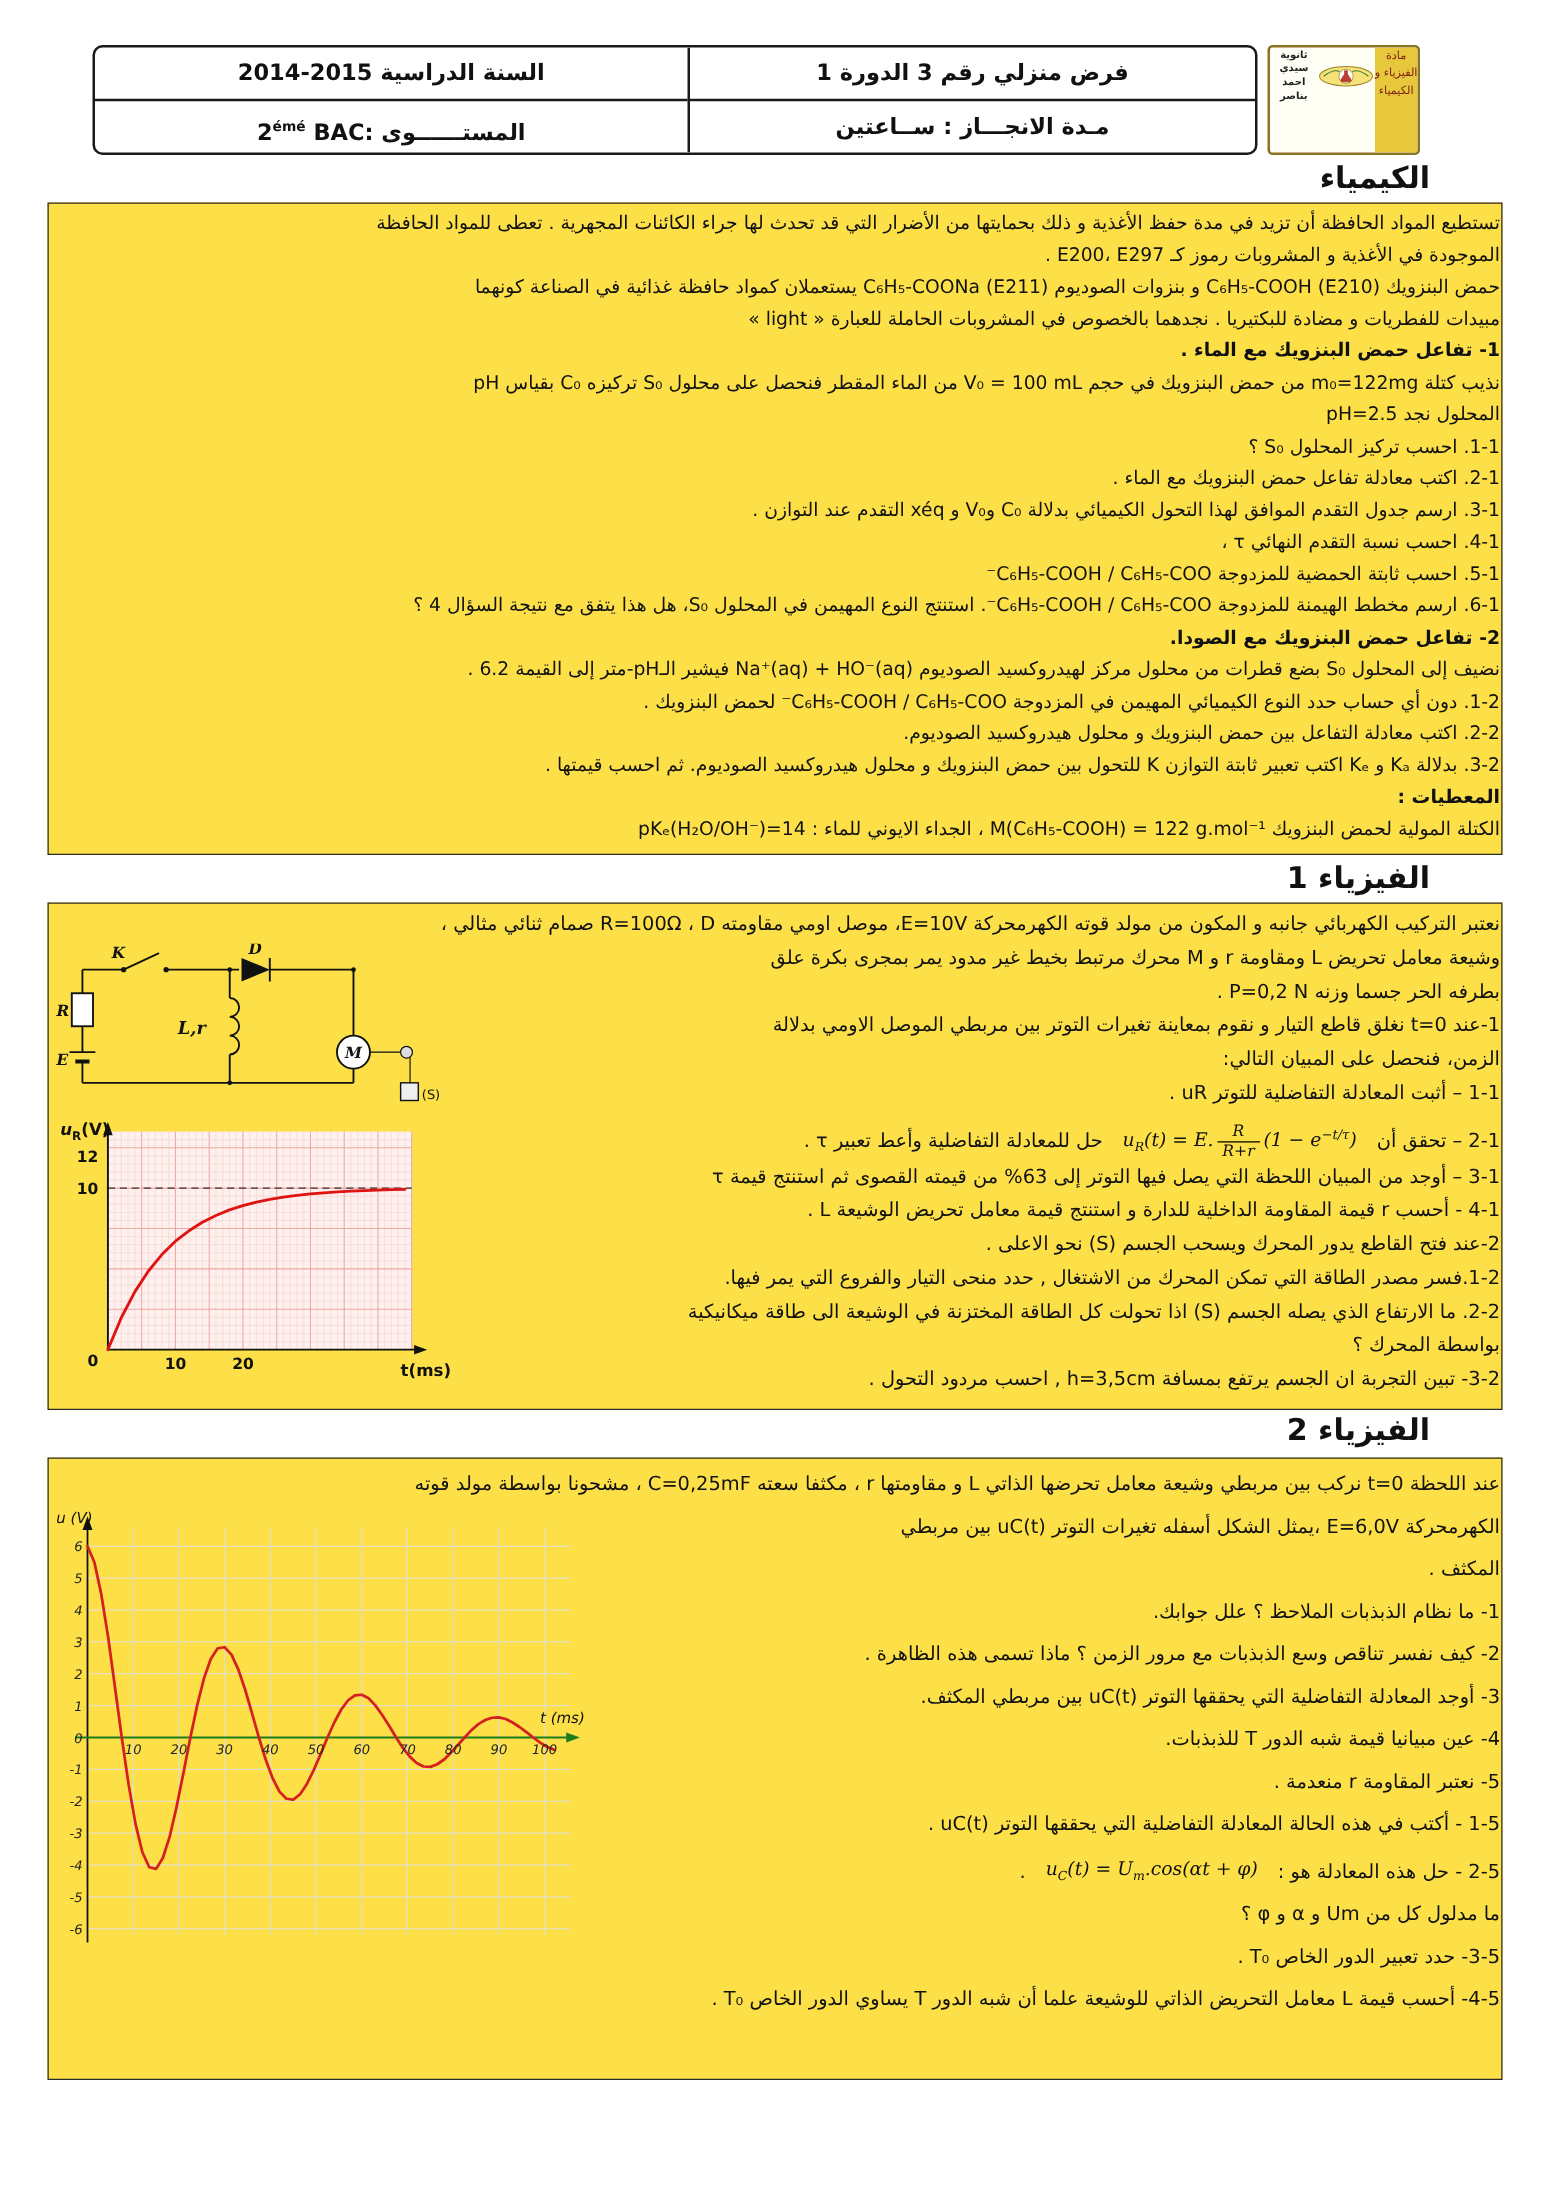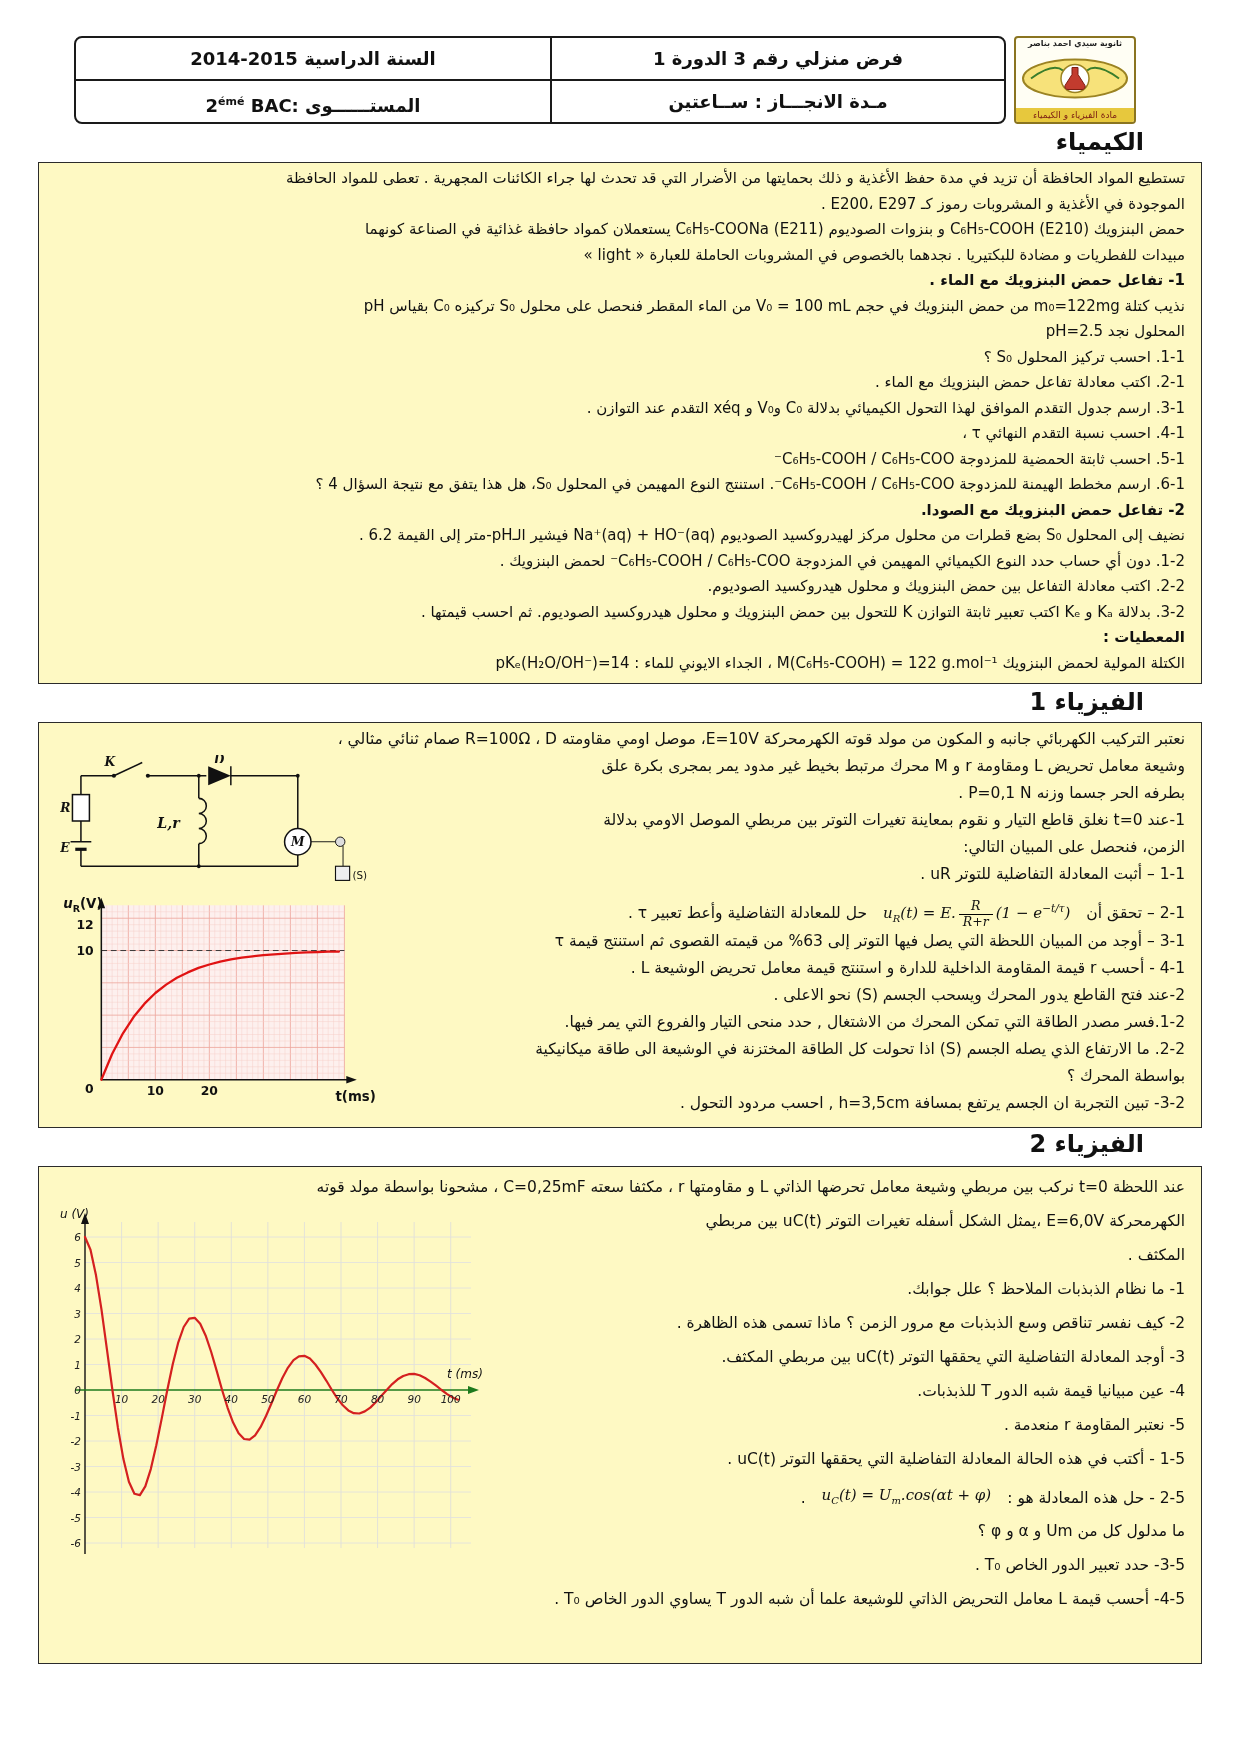--- a/index.html
+++ b/index.html
@@ -10,33 +10,33 @@
   
   .header{position:absolute;top:36px;left:74px;width:1062px;display:flex;gap:8px;direction:ltr}
   .htable{display:flex;width:932px;border:2px solid #1a1a1a;border-radius:8px;overflow:hidden;background:#fff}
   .hcol{display:flex;flex-direction:column}
   .hcol-left{width:474px}
   .hcol-mid{width:454px;border-left:2px solid #1a1a1a}
   .hcell{height:41px;line-height:41px;text-align:center;font-weight:bold;font-size:18px;direction:rtl}
   .hcell2{border-top:2px solid #1a1a1a}
   .lvl{display:inline-block;direction:ltr}
   .lvl sup{font-size:11px}
-  .logo{width:122px;height:88px;border:2px solid #8a7420;border-radius:4px;display:flex;flex-direction:column;overflow:hidden;background:#fffef4}
+  .logo{width:122px;height:88px;border:2px solid #8a7420;border-radius:4px;display:flex;flex-direction:row;overflow:hidden;background:#fffef4}
   .logo-name{font-size:8px;font-weight:bold;text-align:center;line-height:11px;direction:rtl;color:#222}
   .logo-art{flex:1 1 auto;display:block;margin:0 auto}
   .logo-subject{background:#e7c83d;color:#7c1d12;font-weight:normal;font-size:9px;text-align:center;line-height:14px;direction:rtl}
 
   
   .sec-label{position:absolute;right:96px;font-size:24px;font-weight:bold;direction:rtl;letter-spacing:.5px}
   .sec-chem{top:128px}
   .sec-p1{top:688px}
   .sec-p2{top:1130px}
 
   
-  .box{position:absolute;left:38px;width:1164px;border:1.6px solid #2b2b2b;background:#fef9c3;direction:rtl;overflow:hidden;padding:3px 16px}
+  .box{position:absolute;left:38px;width:1164px;border:1.6px solid #2b2b2b;background:#fde047;direction:rtl;overflow:hidden;padding:3px 1px}
   .box-chem{top:162px;height:522px}
   .box-p1{top:722px;height:406px}
   .box-p2{top:1166px;height:498px}
 
   .cline{font-size:15px;line-height:25.5px;text-align:right;direction:rtl}
   .p1line{font-size:15.5px;line-height:27px;text-align:right;direction:rtl}
   .p2line{font-size:15.5px;line-height:34px;text-align:right;direction:rtl}
   .bold{font-weight:bold}
 
   
@@ -254,21 +254,21 @@
         <g>
             <text x="104.66666666666666" y="214" text-anchor="middle" class="gtick">10</text>
             <text x="161.33333333333331" y="214" text-anchor="middle" class="gtick">20</text>
             <text x="40" y="40.33333333333334" text-anchor="end" class="gtick">12</text>
             <text x="40" y="67.44444444444446" text-anchor="end" class="gtick">10</text>
           </g>
       </svg>
     </div>
 
     <div class="p1line">وشيعة معامل تحريض L ومقاومة r و M محرك مرتبط بخيط غير مدود يمر بمجرى بكرة علق</div>
-    <div class="p1line">بطرفه الحر جسما وزنه P=0,1 N .</div>
+    <div class="p1line">بطرفه الحر جسما وزنه P=0,2 N .</div>
     <div class="p1line">1-عند t=0 نغلق قاطع التيار و نقوم بمعاينة تغيرات التوتر بين مربطي الموصل الاومي بدلالة</div>
     <div class="p1line">الزمن، فنحصل على المبيان التالي:</div>
     <div class="p1line">1-1 – أثبت المعادلة التفاضلية للتوتر uR .</div>
 
     <div class="p1line eqline1">
       <span>2-1 – تحقق أن</span><span class="eq"><i>u</i><sub>R</sub><span>(t) = E.</span><span class="frac">
             <span class="num">R</span>
             <span class="den">R+r</span>
           </span><span>(1 − e</span><sup>−t/τ</sup><span>)</span></span><span>حل للمعادلة التفاضلية وأعط تعبير τ .</span>
     </div>

